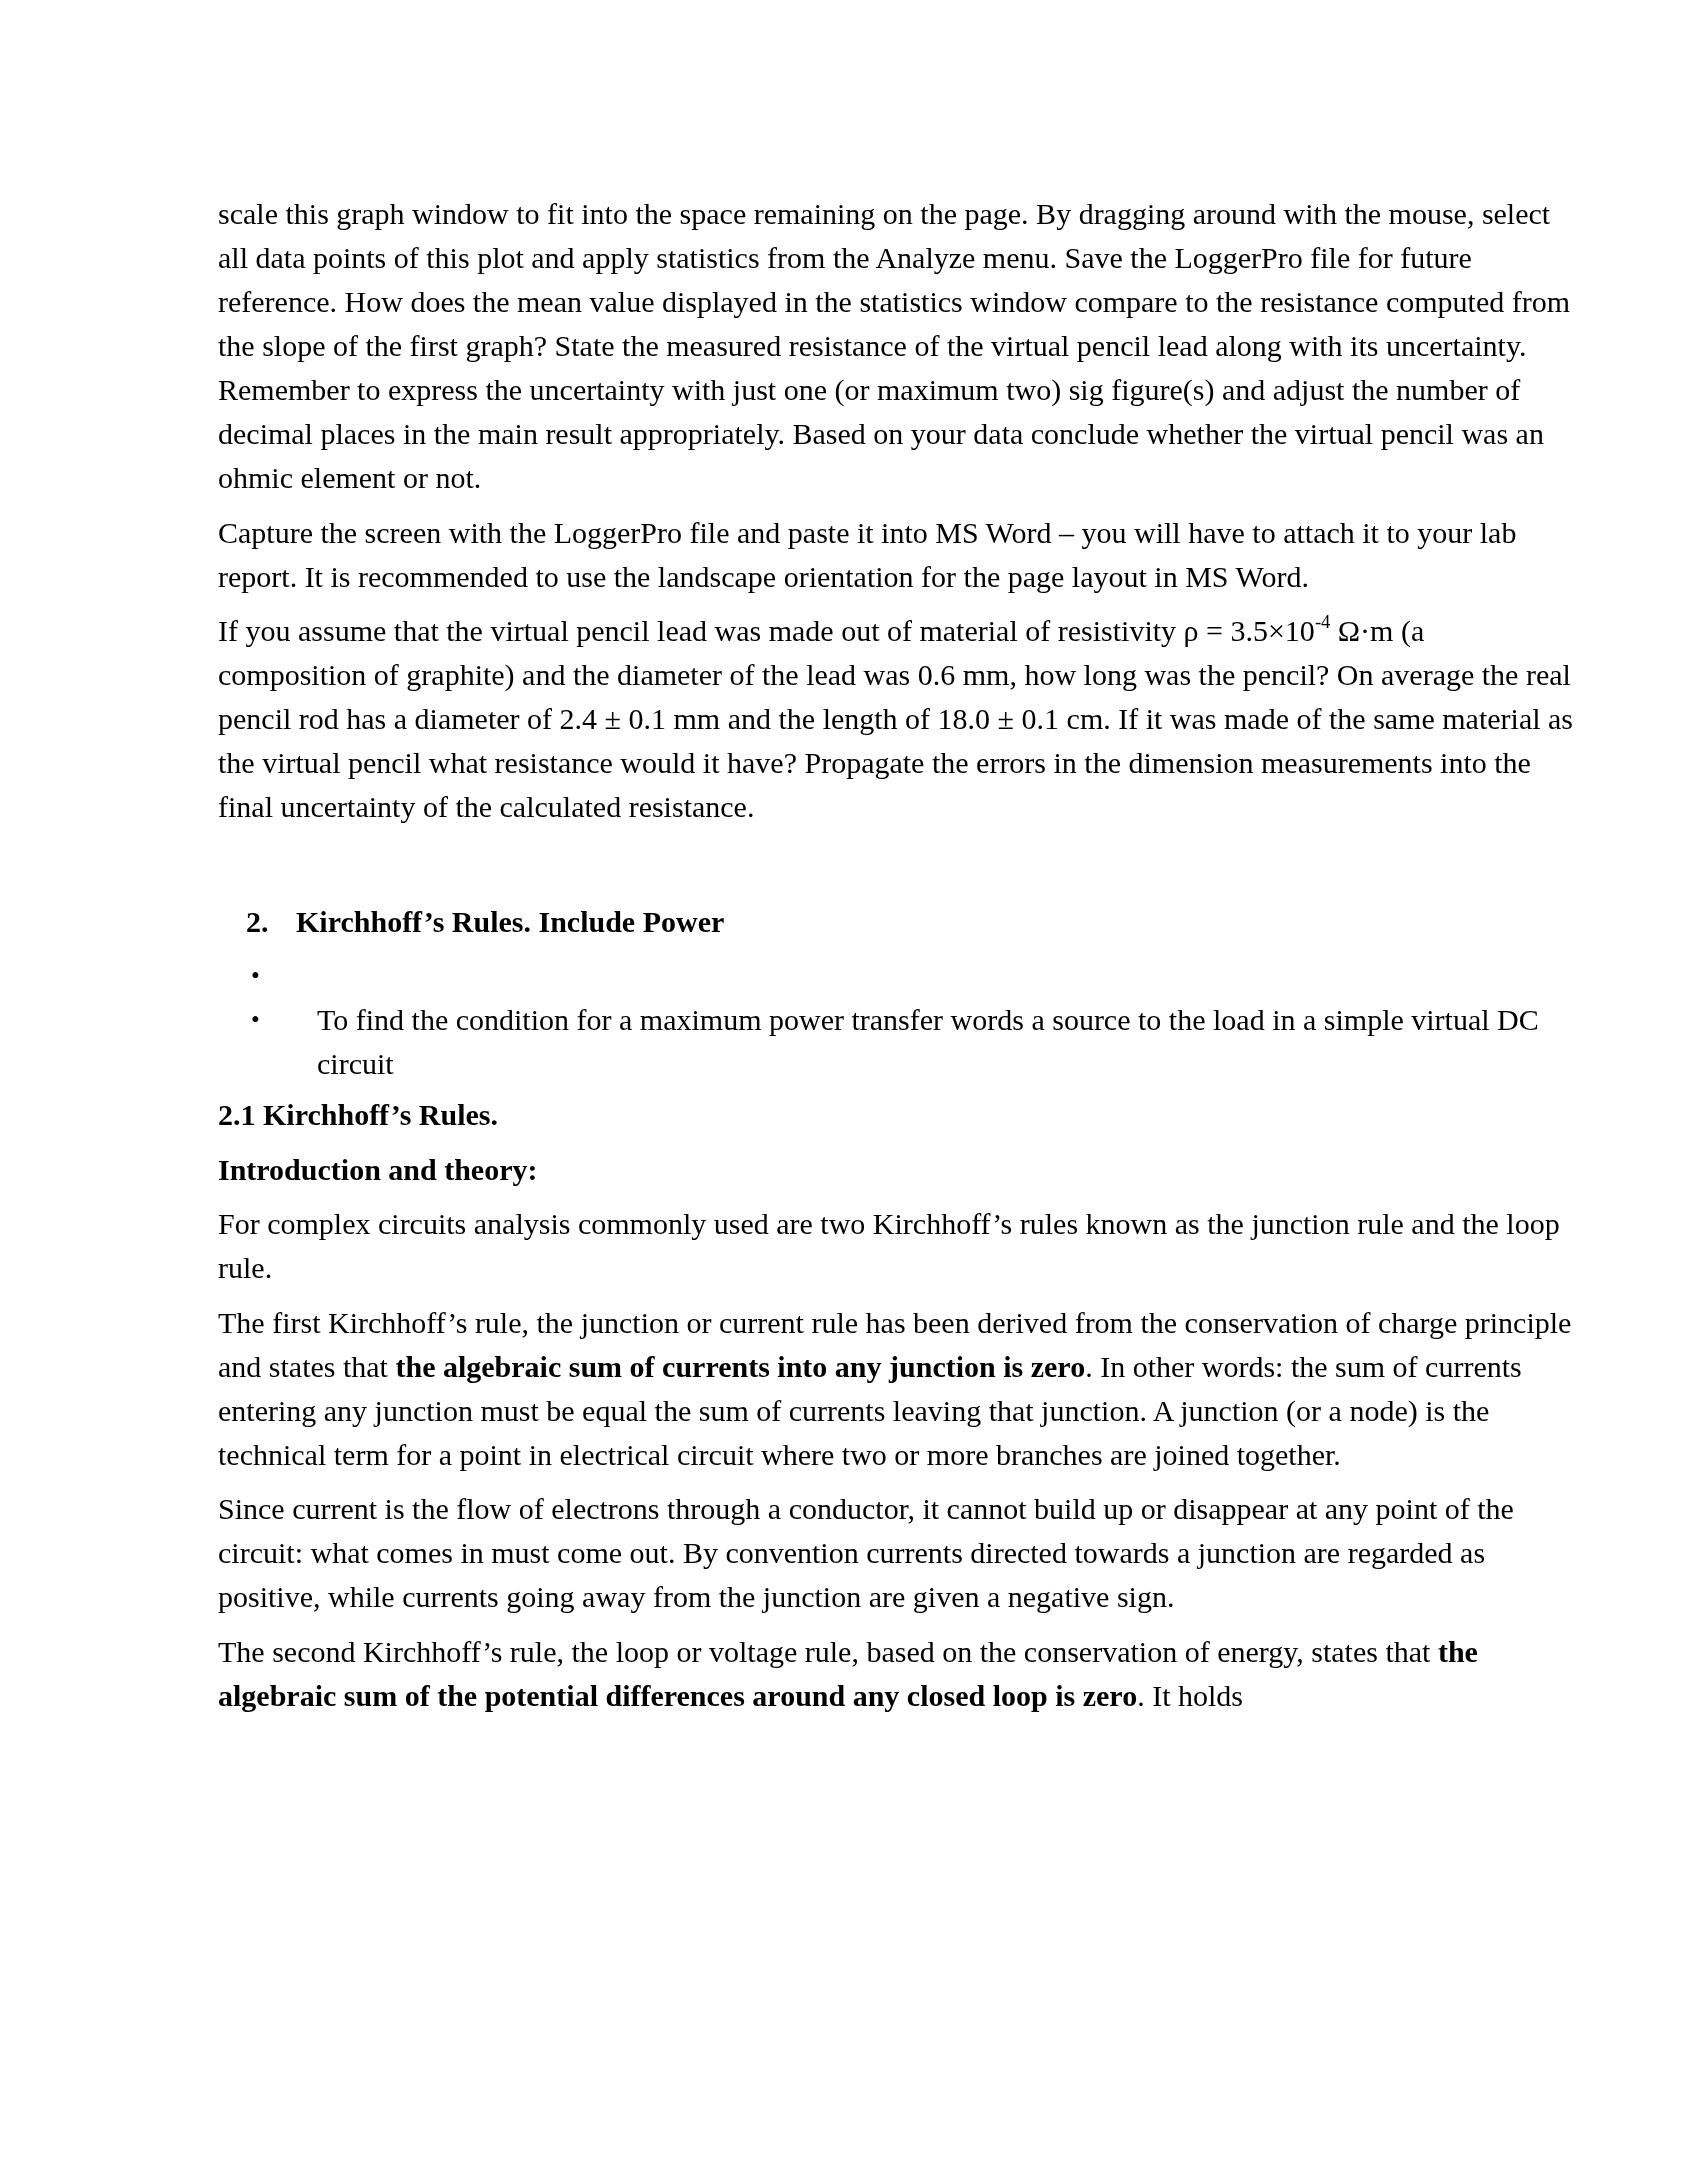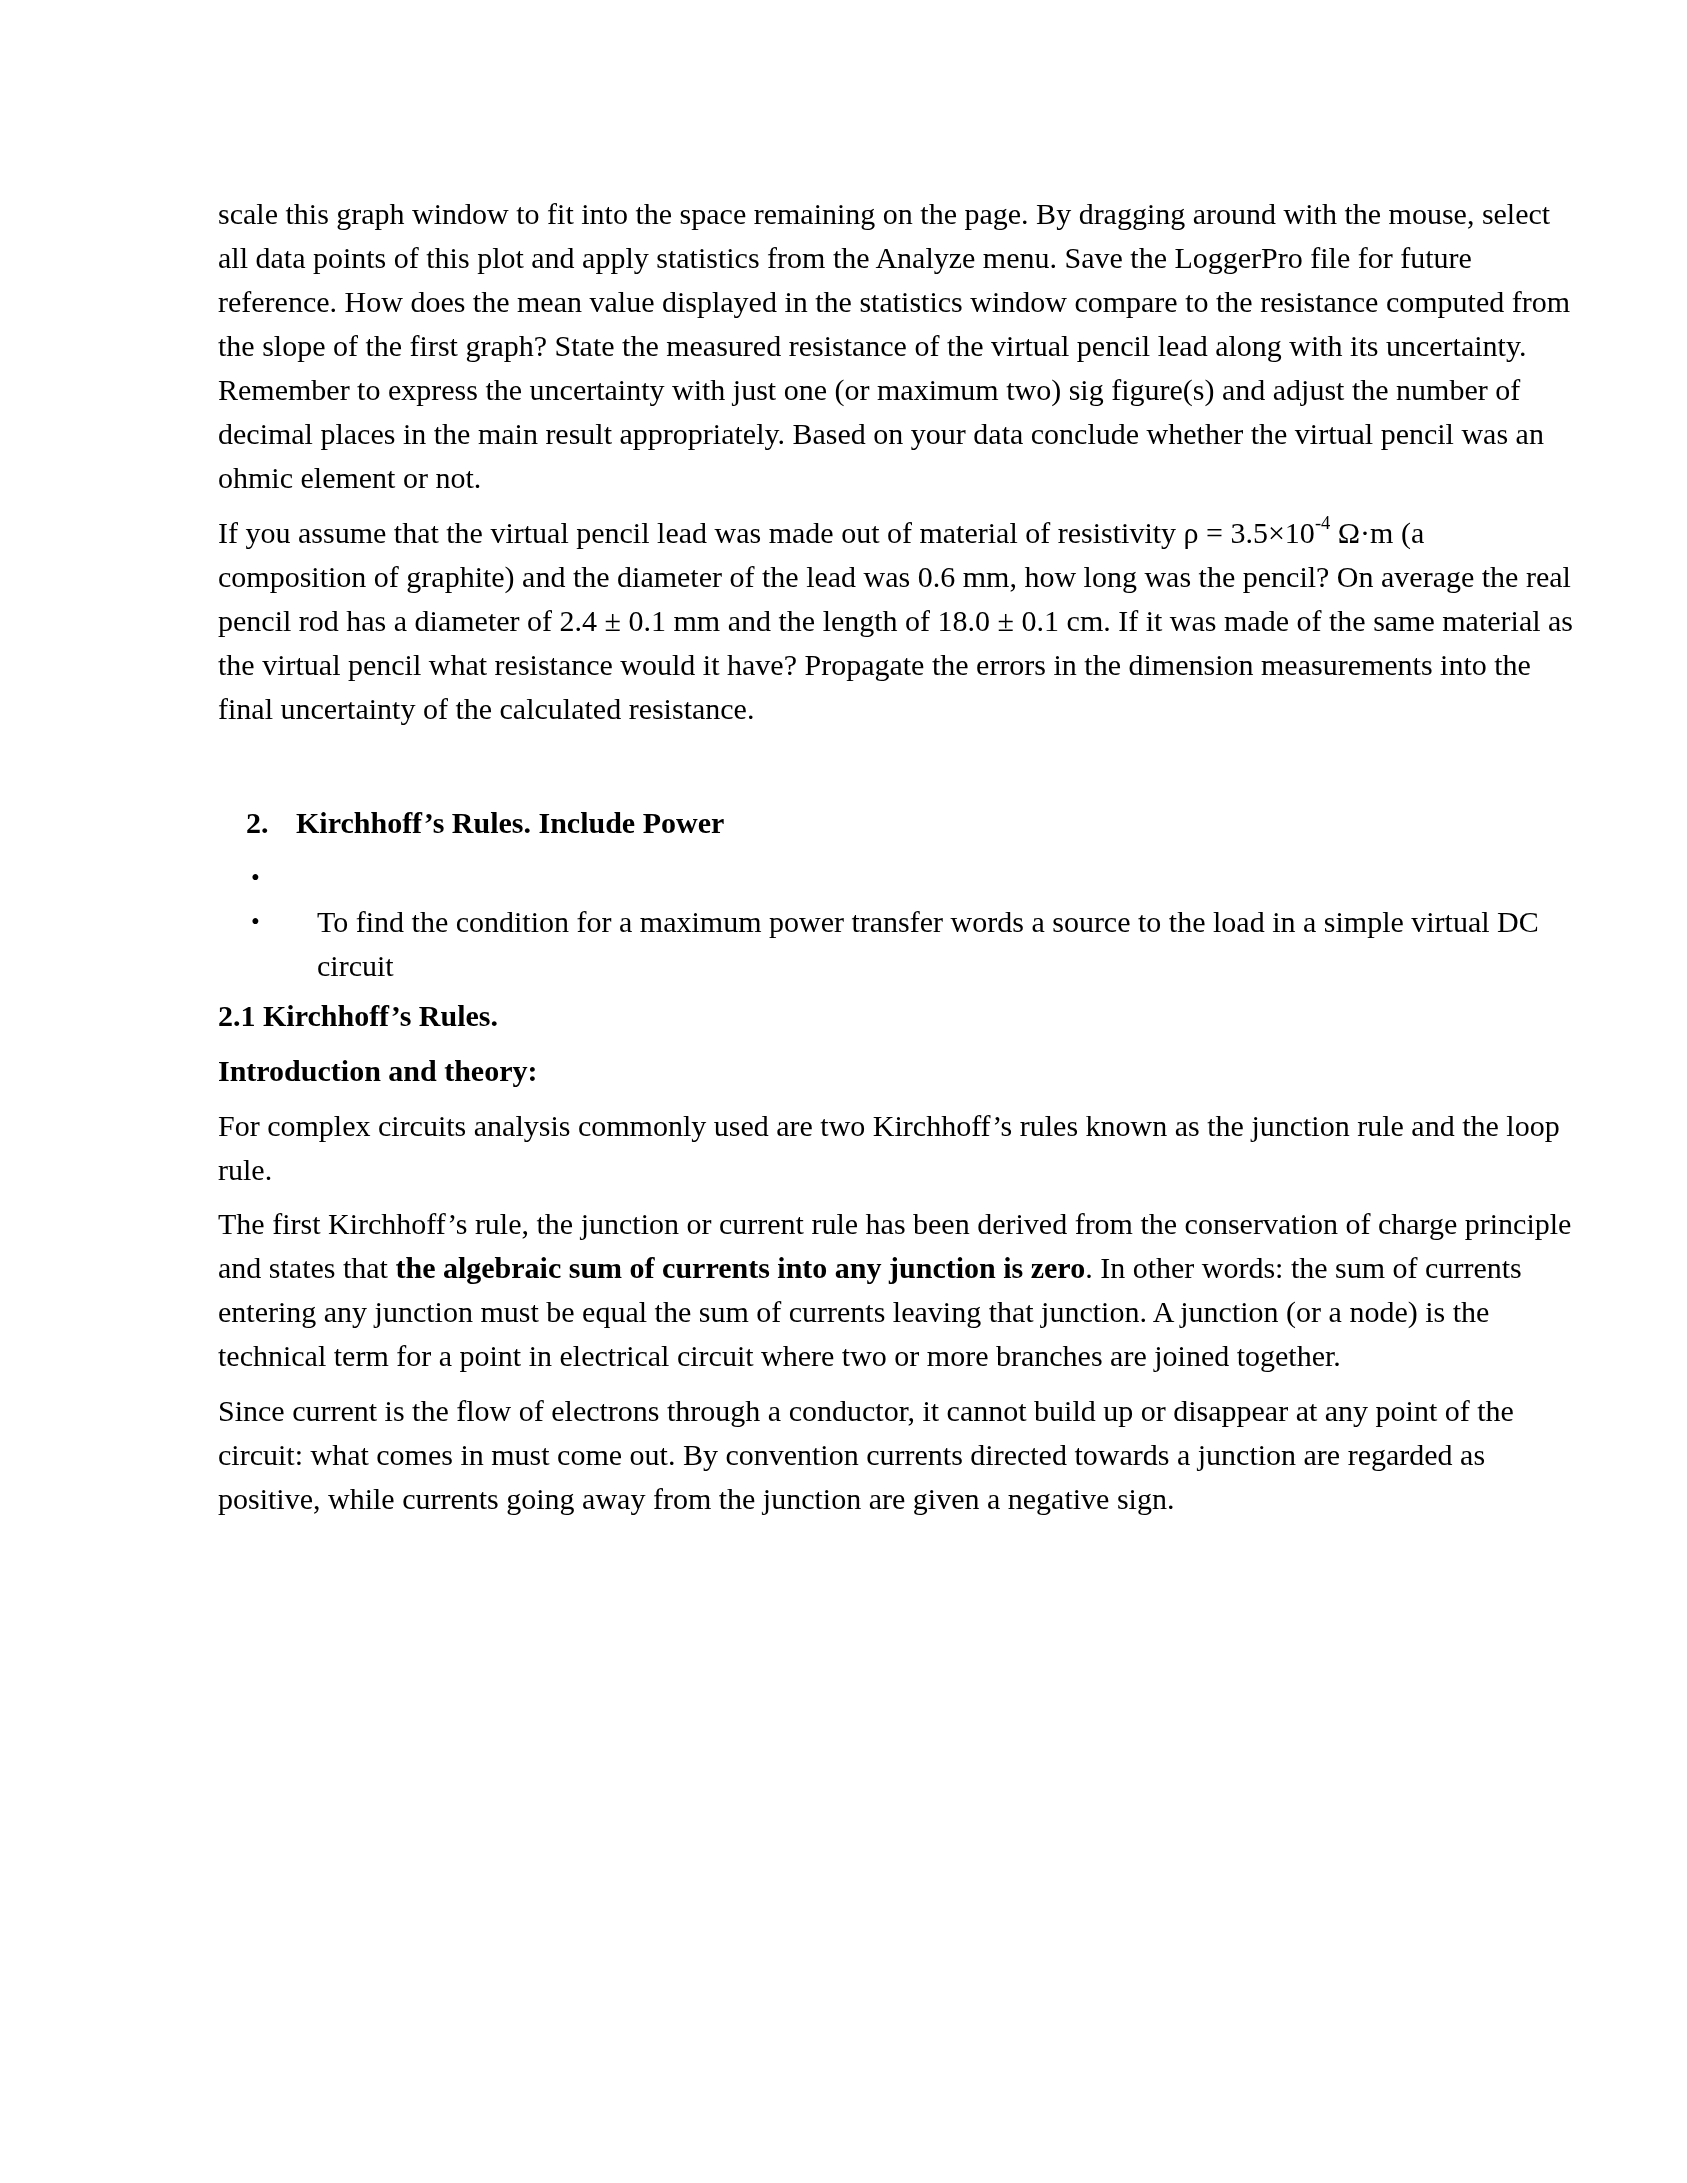--- a/index.html
+++ b/index.html
@@ -20,20 +20,21 @@
     ul.obj { list-style: none; margin: 0 0 6.6px 0; padding: 0; }
     ul.obj li { display: flex; }
     ul.obj li .bullet { width: 99px; flex: none; text-align: left; padding-left: 33px; box-sizing: border-box; font-size: 25px; }
     sup { font-size: 18.5px; line-height: 0; position: relative; top: -2.6px; }
   </style>
 </head>
 <body>
 
 <div class="page">
   <p>scale this graph window to fit into the space remaining on the page. By dragging around with the mouse, select all data points of this plot and apply statistics from the Analyze menu. Save the LoggerPro file for future reference. How does the mean value displayed in the statistics window compare to the resistance computed from the slope of the first graph? State the measured resistance of the virtual pencil lead along with its uncertainty. Remember to express the uncertainty with just one (or maximum two) sig figure(s) and adjust the number of decimal places in the main result appropriately. Based on your data conclude whether the virtual pencil was an ohmic element or not.</p>
+  <p>Capture the screen with the LoggerPro file and paste it into MS Word – you will have to attach it to your lab report. It is recommended to use the landscape orientation for the page layout in MS Word.</p>
   <p><span>If you assume that the virtual pencil lead was made out of material of resistivity ρ = 3.5×10</span><sup>-4</sup><span> Ω·m (a composition of graphite) and the diameter of the lead was 0.6 mm, how long was the pencil? On average the real pencil rod has a diameter of 2.4 ± 0.1 mm and the length of 18.0 ± 0.1 cm. If it was made of the same material as the virtual pencil what resistance would it have? Propagate the errors in the dimension measurements into the final uncertainty of the calculated resistance.</span></p>
 
   <div class="spacer"></div>
 
   <div class="heading numhead">
     <span class="num">2.</span>
     <span>Kirchhoff’s Rules.  Include Power</span>
   </div>
 
   <ul class="obj">
@@ -46,14 +47,15 @@
     </li>
   </ul>
 
 
   <div class="heading">2.1 Kirchhoff’s Rules.</div>
   <div class="heading">Introduction and theory:</div>
 
   <p>For complex circuits analysis commonly used are two Kirchhoff’s rules known as the junction rule and the loop rule.</p>
   <p><span>The first Kirchhoff’s rule, the junction or current rule has been derived from the conservation of charge principle and states that </span><span class="b">the algebraic sum of currents into any junction is zero</span><span>. In other words: the sum of currents entering any junction must be equal the sum of currents leaving that junction. A junction (or a node) is the technical term for a point in electrical circuit where two or more branches are joined together.</span></p>
   <p>Since current is the flow of electrons through a conductor, it cannot build up or disappear at any point of the circuit: what comes in must come out. By convention currents directed towards a junction are regarded as positive, while currents going away from the junction are given a negative sign.</p>
+  <p><span>The second Kirchhoff’s rule, the loop or voltage rule, based on the conservation of energy, states that </span><span class="b">the algebraic sum of the potential differences around any closed loop is zero</span><span>. It holds</span></p>
 </div>
 
 
 </body></html>

